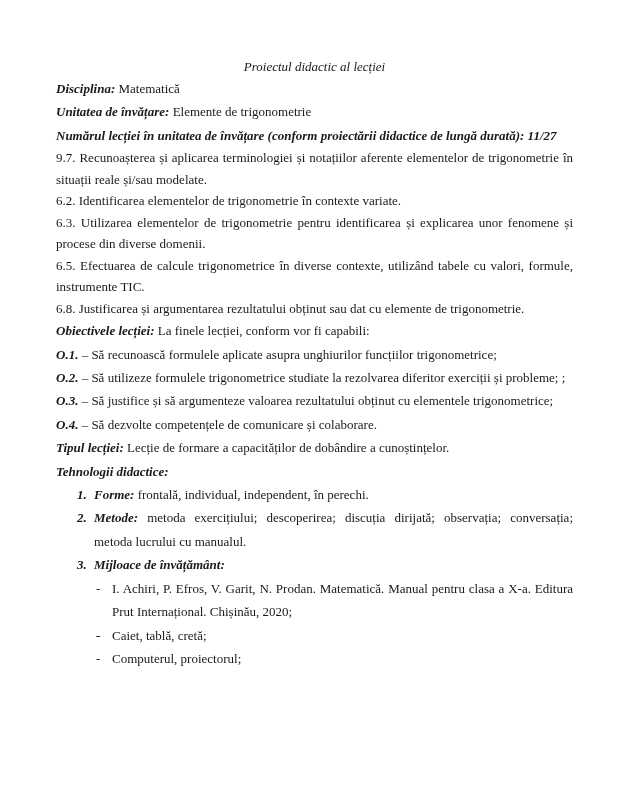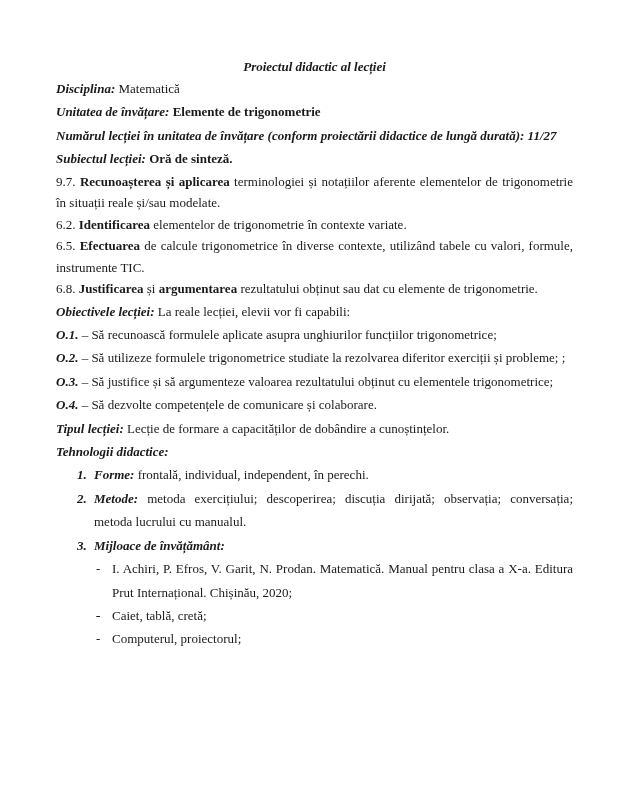--- a/index.html
+++ b/index.html
@@ -1,22 +1,22 @@
 <!DOCTYPE html>
 <html><head>
 <meta charset="utf-8">
 <style>
   html, body { margin: 0; padding: 0; background: #ffffff; }
   body { width: 618px; height: 800px; position: relative; overflow: hidden;
          font-family: "Liberation Serif", "DejaVu Serif", serif; color: #1a1a1a; }
   .page { position: absolute; left: 56px; top: 57px; width: 517px; font-size: 13px; }
-  .title { text-align: center; font-weight: bold; font-style: italic; height: 20px; line-height: 20px; margin-bottom: 0; }
+  .title { text-align: center; font-weight: normal; font-style: italic; height: 20px; line-height: 20px; margin-bottom: 0; }
   .line { line-height: 23.4px; }
   .lbl { font-weight: bold; font-style: italic; text-align: center; }
-  .b { font-weight: bold; }
+  .b { font-weight: normal; }
   .just { text-align: justify; text-align-last: left; }
   .comp { line-height: 21.5px; }
   .ol-item { position: relative; padding-left: 38px; line-height: 23.4px; text-align: justify; }
   .ol-num { position: absolute; left: 21px; font-weight: bold; font-style: italic; }
   .dash-item { position: relative; padding-left: 56px; line-height: 23.4px; text-align: justify; }
   .dash { position: absolute; left: 40px; }
 </style>
 </head>
 <body>
 
@@ -27,44 +27,44 @@
     <span class="lbl">Disciplina:</span>
     <span>Matematică</span>
   </div>
   <div class="line">
     <span class="lbl">Unitatea de învățare:</span>
     <span class="b">Elemente de trigonometrie</span>
   </div>
   <div class="line">
     <span class="lbl">Numărul lecției în unitatea de învățare (conform proiectării didactice de lungă durată): 11/27</span>
   </div>
-  <div class="line">
-    <span class="lbl">Subiectul lecției:</span>
-    <span class="b">Oră de sinteză.</span>
-  </div>
 
   <div class="line just comp">
     <span>9.7.</span>
     <span class="b">Recunoașterea și aplicarea</span><span> terminologiei și notațiilor aferente elementelor de trigonometrie în situații reale și/sau modelate.</span>
   </div>
   <div class="line just comp">
     <span>6.2.</span>
     <span class="b">Identificarea</span><span> elementelor de trigonometrie în contexte variate.</span>
+  </div>
+  <div class="line just comp">
+    <span>6.3.</span>
+    <span class="b">Utilizarea</span><span> elementelor de trigonometrie pentru identificarea și explicarea unor fenomene și procese din diverse domenii.</span>
   </div>
   <div class="line just comp">
     <span>6.5.</span>
     <span class="b">Efectuarea</span><span> de calcule trigonometrice în diverse contexte, utilizând tabele cu valori, formule, instrumente TIC.</span>
   </div>
   <div class="line just comp">
     <span>6.8.</span>
     <span class="b">Justificarea</span><span> și </span><span class="b">argumentarea</span><span> rezultatului obținut sau dat cu elemente de trigonometrie.</span>
   </div>
 
   <div class="line">
-    <span class="lbl">Obiectivele lecției:</span><span> La reale lecției, elevii vor fi capabili:</span>
+    <span class="lbl">Obiectivele lecției:</span><span> La finele lecției, conform vor fi capabili:</span>
   </div>
   <div class="line">
     <span class="lbl">O.1.</span><span> – Să recunoască formulele aplicate asupra unghiurilor funcțiilor trigonometrice;</span>
   </div>
   <div class="line">
     <span class="lbl">O.2.</span><span> – Să utilizeze formulele trigonometrice studiate la rezolvarea diferitor exerciții și probleme; ;</span>
   </div>
   <div class="line">
     <span class="lbl">O.3.</span><span> – Să justifice și să argumenteze valoarea rezultatului obținut cu elementele trigonometrice;</span>
   </div>

